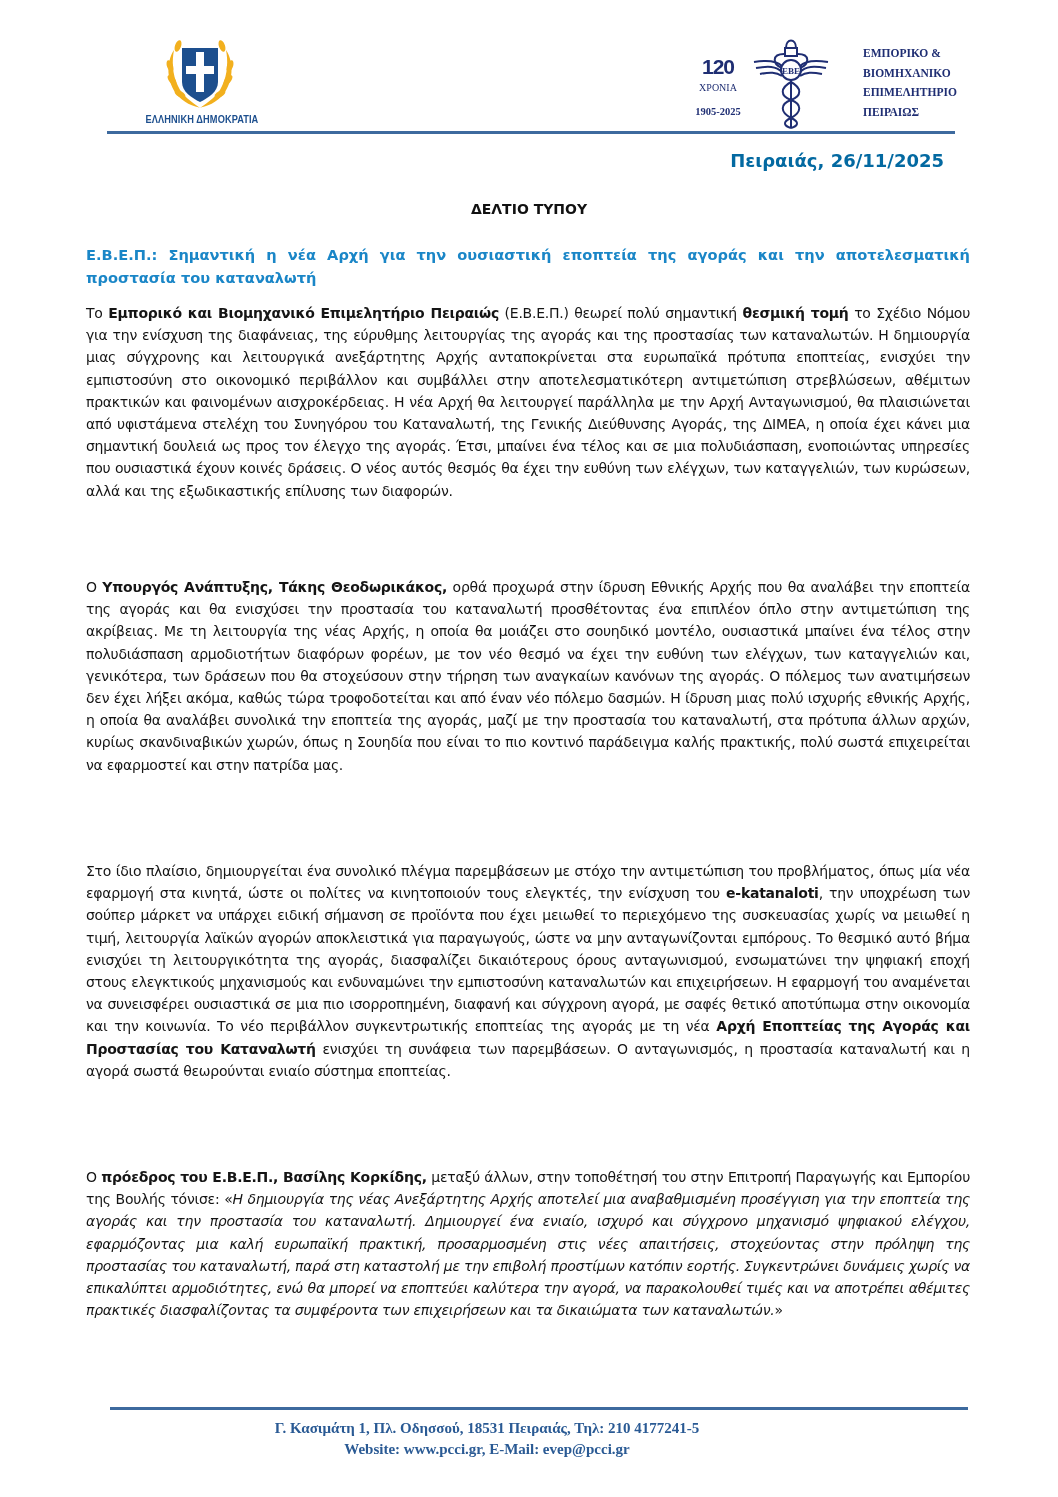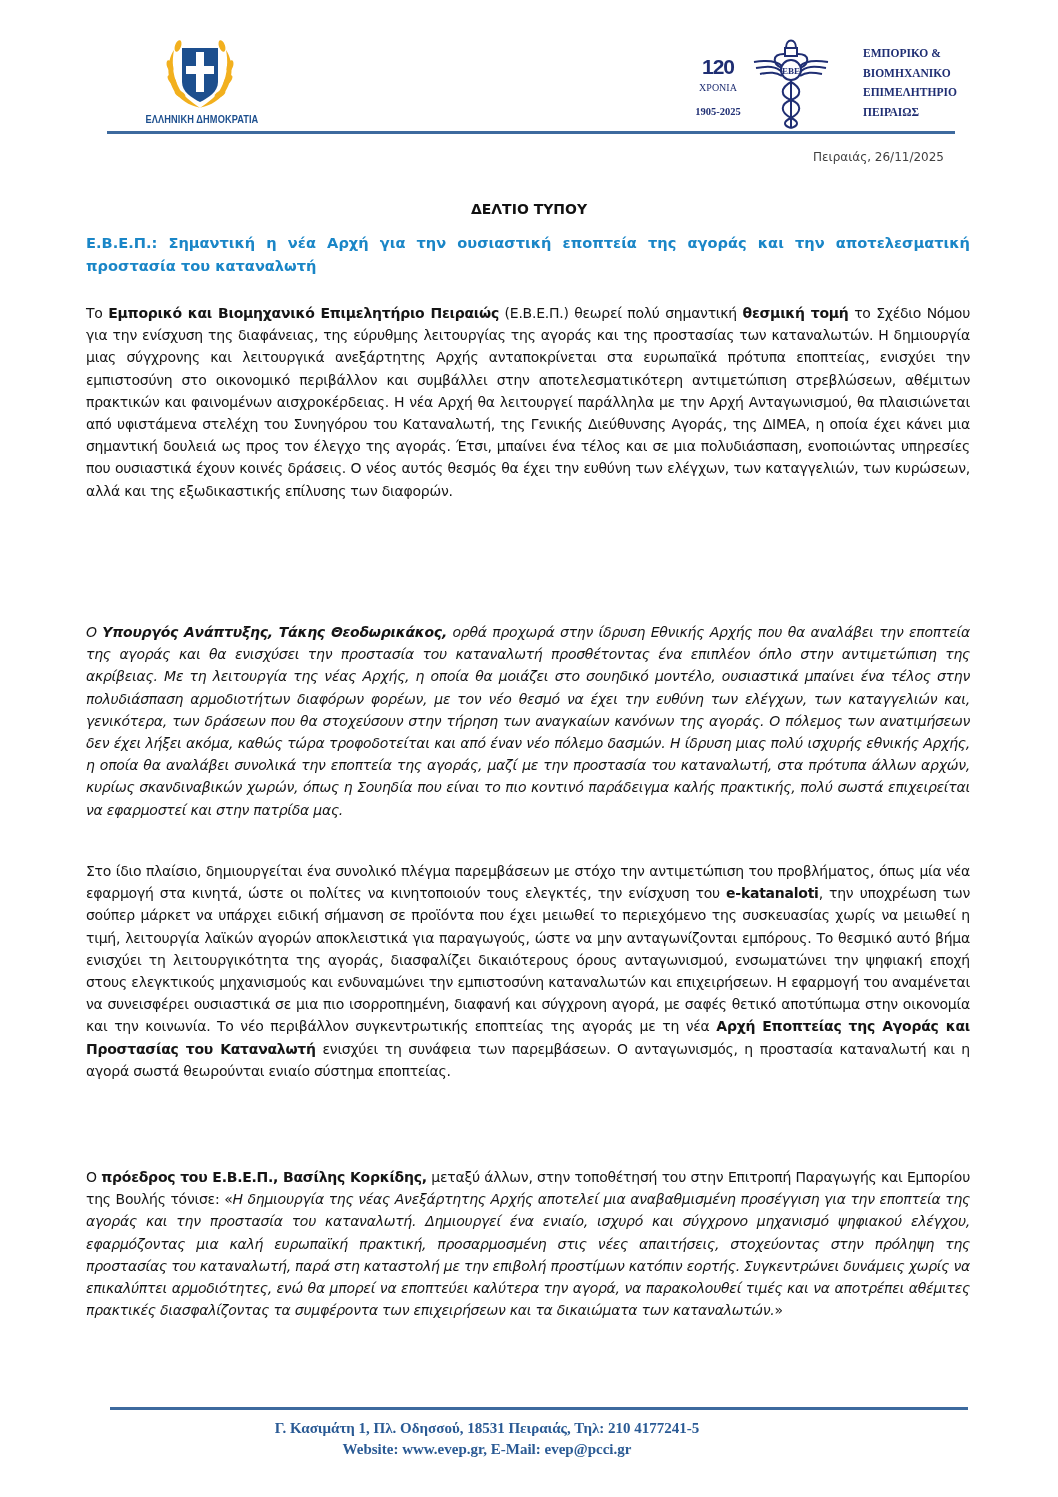--- a/index.html
+++ b/index.html
@@ -18,32 +18,32 @@
                font-family: "Liberation Sans", sans-serif; font-weight: 900; font-size: 21px; color: #1f2e73;
                letter-spacing: -1px; }
   .anniv-word { left: 693px; top: 82px; width: 50px; text-align: center;
                 font-family: "Liberation Serif", serif; font-size: 10px; color: #1f2e73; }
   .anniv-years { left: 688px; top: 94px; width: 60px; text-align: center;
                  font-family: "Liberation Serif", serif; font-size: 10.5px; font-weight: bold; color: #1f2e73; margin-top: 12px; }
   .caduceus { left: 752px; top: 30px; width: 78px; height: 100px; text-align: right; }
   .chamber { left: 831px; top: 44px; width: 130px; font-family: "Liberation Serif", serif;
              font-weight: bold; font-size: 11.5px; color: #1f2e73; line-height: 19.5px; margin-left: 32px; }
 
-  .date { right: 114px; top: 150px; font-weight: normal; font-size: 12px; color: #404040; }
+  .date { right: 114px; top: 150px; font-weight: bold; font-size: 18px; color: #0369a1; }
   .doc-type { left: 0; width: 1058px; top: 201px; text-align: center; font-weight: bold; font-size: 14px; }
 
-  .headline { left: 86px; top: 232px; width: 884px; color: #1a86c7; font-weight: bold;
+  .headline { left: 86px; top: 244px; width: 884px; color: #1a86c7; font-weight: bold;
               font-size: 14.6px; line-height: 22.5px; text-align: justify; }
 
   .para { left: 86px; width: 884px; font-family: "DejaVu Sans", sans-serif; font-size: 14px;
           line-height: 22.2px; text-align: justify; color: #151515; letter-spacing: -0.25px; }
   .para b { font-weight: bold; }
   .para i { font-style: italic; }
   .p1 { top: 302px; }
-  .p2 { top: 621px; font-style: italic; }
+  .p2 { top: 576px; }
   .p3 { top: 860px; }
   .p4 { top: 1166px; }
 
   .footer-rule { left: 110px; top: 1407px; width: 858px; height: 3px; background: #3d6a9e; }
   .footer { left: 0; width: 974px; text-align: center; font-family: "Liberation Serif", serif;
             font-weight: bold; color: #2a5a94; font-size: 15px; }
   .f1 { top: 1420px; }
   .f2 { top: 1441px; }
 </style>
 </head>
@@ -106,13 +106,13 @@
 <div class="abs para p1"><span>Το </span><b>Εμπορικό και Βιομηχανικό Επιμελητήριο Πειραιώς</b><span> (Ε.Β.Ε.Π.) θεωρεί πολύ σημαντική </span><b>θεσμική τομή</b><span> το Σχέδιο Νόμου για την ενίσχυση της διαφάνειας, της εύρυθμης λειτουργίας της αγοράς και της προστασίας των καταναλωτών. Η δημιουργία μιας σύγχρονης και λειτουργικά ανεξάρτητης Αρχής ανταποκρίνεται στα ευρωπαϊκά πρότυπα εποπτείας, ενισχύει την εμπιστοσύνη στο οικονομικό περιβάλλον και συμβάλλει στην αποτελεσματικότερη αντιμετώπιση στρεβλώσεων, αθέμιτων πρακτικών και φαινομένων αισχροκέρδειας. Η νέα Αρχή θα λειτουργεί παράλληλα με την Αρχή Ανταγωνισμού, θα πλαισιώνεται από υφιστάμενα στελέχη του Συνηγόρου του Καταναλωτή, της Γενικής Διεύθυνσης Αγοράς, της ΔΙΜΕΑ, η οποία έχει κάνει μια σημαντική δουλειά ως προς τον έλεγχο της αγοράς. Έτσι, μπαίνει ένα τέλος και σε μια πολυδιάσπαση, ενοποιώντας υπηρεσίες που ουσιαστικά έχουν κοινές δράσεις. Ο νέος αυτός θεσμός θα έχει την ευθύνη των ελέγχων, των καταγγελιών, των κυρώσεων, αλλά και της εξωδικαστικής επίλυσης των διαφορών.</span></div>
 
 <div class="abs para p2"><span>Ο </span><b>Υπουργός Ανάπτυξης, Τάκης Θεοδωρικάκος,</b><span> ορθά προχωρά στην ίδρυση Εθνικής Αρχής που θα αναλάβει την εποπτεία της αγοράς και θα ενισχύσει την προστασία του καταναλωτή προσθέτοντας ένα επιπλέον όπλο στην αντιμετώπιση της ακρίβειας. Με τη λειτουργία της νέας Αρχής, η οποία θα μοιάζει στο σουηδικό μοντέλο, ουσιαστικά μπαίνει ένα τέλος στην πολυδιάσπαση αρμοδιοτήτων διαφόρων φορέων, με τον νέο θεσμό να έχει την ευθύνη των ελέγχων, των καταγγελιών και, γενικότερα, των δράσεων που θα στοχεύσουν στην τήρηση των αναγκαίων κανόνων της αγοράς. Ο πόλεμος των ανατιμήσεων δεν έχει λήξει ακόμα, καθώς τώρα τροφοδοτείται και από έναν νέο πόλεμο δασμών. Η ίδρυση μιας πολύ ισχυρής εθνικής Αρχής, η οποία θα αναλάβει συνολικά την εποπτεία της αγοράς, μαζί με την προστασία του καταναλωτή, στα πρότυπα άλλων αρχών, κυρίως σκανδιναβικών χωρών, όπως η Σουηδία που είναι το πιο κοντινό παράδειγμα καλής πρακτικής, πολύ σωστά επιχειρείται να εφαρμοστεί και στην πατρίδα μας.</span></div>
 
 <div class="abs para p3"><span>Στο ίδιο πλαίσιο, δημιουργείται ένα συνολικό πλέγμα παρεμβάσεων με στόχο την αντιμετώπιση του προβλήματος, όπως μία νέα εφαρμογή στα κινητά, ώστε οι πολίτες να κινητοποιούν τους ελεγκτές, την ενίσχυση του </span><b>e-katanaloti</b><span>, την υποχρέωση των σούπερ μάρκετ να υπάρχει ειδική σήμανση σε προϊόντα που έχει μειωθεί το περιεχόμενο της συσκευασίας χωρίς να μειωθεί η τιμή, λειτουργία λαϊκών αγορών αποκλειστικά για παραγωγούς, ώστε να μην ανταγωνίζονται εμπόρους. Το θεσμικό αυτό βήμα ενισχύει τη λειτουργικότητα της αγοράς, διασφαλίζει δικαιότερους όρους ανταγωνισμού, ενσωματώνει την ψηφιακή εποχή στους ελεγκτικούς μηχανισμούς και ενδυναμώνει την εμπιστοσύνη καταναλωτών και επιχειρήσεων. Η εφαρμογή του αναμένεται να συνεισφέρει ουσιαστικά σε μια πιο ισορροπημένη, διαφανή και σύγχρονη αγορά, με σαφές θετικό αποτύπωμα στην οικονομία και την κοινωνία. Το νέο περιβάλλον συγκεντρωτικής εποπτείας της αγοράς με τη νέα </span><b>Αρχή Εποπτείας της Αγοράς και Προστασίας του Καταναλωτή</b><span> ενισχύει τη συνάφεια των παρεμβάσεων. Ο ανταγωνισμός, η προστασία καταναλωτή και η αγορά σωστά θεωρούνται ενιαίο σύστημα εποπτείας.</span></div>
 
 <div class="abs para p4"><span>Ο </span><b>πρόεδρος του Ε.Β.Ε.Π., Βασίλης Κορκίδης,</b><span> μεταξύ άλλων, στην τοποθέτησή του στην Επιτροπή Παραγωγής και Εμπορίου της Βουλής τόνισε: «</span><i>Η δημιουργία της νέας Ανεξάρτητης Αρχής αποτελεί μια αναβαθμισμένη προσέγγιση για την εποπτεία της αγοράς και την προστασία του καταναλωτή. Δημιουργεί ένα ενιαίο, ισχυρό και σύγχρονο μηχανισμό ψηφιακού ελέγχου, εφαρμόζοντας μια καλή ευρωπαϊκή πρακτική, προσαρμοσμένη στις νέες απαιτήσεις, στοχεύοντας στην πρόληψη της προστασίας του καταναλωτή, παρά στη καταστολή με την επιβολή προστίμων κατόπιν εορτής. Συγκεντρώνει δυνάμεις χωρίς να επικαλύπτει αρμοδιότητες, ενώ θα μπορεί να εποπτεύει καλύτερα την αγορά, να παρακολουθεί τιμές και να αποτρέπει αθέμιτες πρακτικές διασφαλίζοντας τα συμφέροντα των επιχειρήσεων και τα δικαιώματα των καταναλωτών.</i><span>»</span></div>
 
 <div class="abs footer-rule"></div>
 <div class="abs footer f1">Γ. Κασιμάτη 1, Πλ. Οδησσού, 18531 Πειραιάς, Τηλ: 210 4177241-5</div>
-<div class="abs footer f2">Website: www.evep.gr, E-Mail: evep@pcci.gr</div>
+<div class="abs footer f2">Website: www.pcci.gr, E-Mail: evep@pcci.gr</div>
 
 </body></html>

